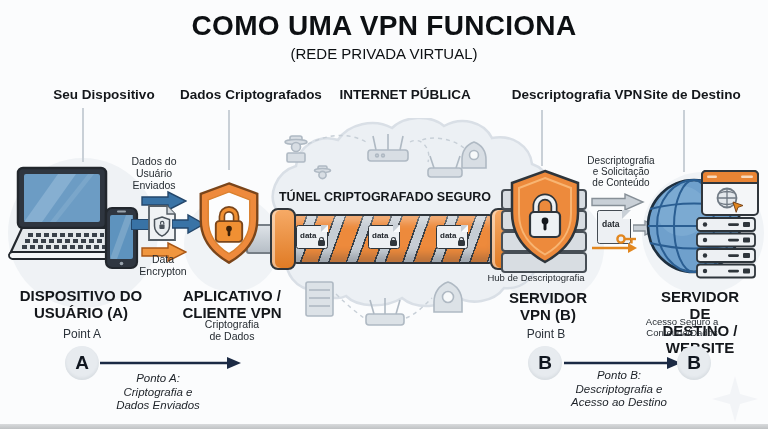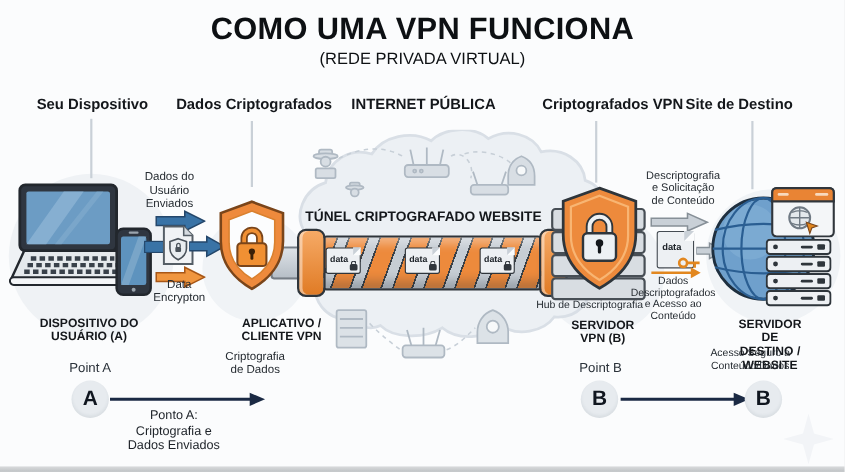--- a/index.html
+++ b/index.html
@@ -2,29 +2,29 @@
 <html><head>
 <meta charset="utf-8">
 <style>
   html,body{margin:0;padding:0;background:#e8e8e8;}
   .stage{position:relative;width:768px;height:429px;background:#FBFCFD;overflow:hidden;
          font-family:"Liberation Sans",sans-serif;color:#14171B;}
   .abs{position:absolute;}
   .cx{transform:translateX(-50%);text-align:center;white-space:pre-line;}
   .title{top:10px;left:384px;font-size:28px;font-weight:800;letter-spacing:.3px;color:#0D1013;white-space:nowrap;}
   .subtitle{top:45px;left:384px;font-size:15px;font-weight:400;color:#0D1013;white-space:nowrap;}
-  .hdr{top:87px;font-size:13.5px;font-weight:700;white-space:nowrap;transform:translateX(-50%);}
+  .hdr{top:87px;font-size:13.5px;font-weight:700;white-space:nowrap;transform:translateX(-50%);margin-left:20px;}
   .vline{width:1.5px;background:#C9D0D7;}
   .blob{border-radius:50%;background:#EFF2F5;}
-  .sec-title{font-size:11px;font-weight:700;line-height:1.13;color:#14171B;}
+  .sec-title{font-size:15px;font-weight:700;line-height:1.13;color:#14171B;}
   .sec-sub{font-size:10.5px;line-height:1.15;color:#262C32;}
   .flow-label{font-size:10.5px;line-height:1.12;color:#262C32;}
   .tiny-label{font-size:9.5px;line-height:1.12;color:#262C32;}
   .point-cap{font-size:12px;color:#2B323A;}
-  .note{font-size:11.5px;line-height:1.18;color:#1C2127;}
+  .note{font-size:11.5px;line-height:1.18;color:#1C2127;font-style:italic;}
   .pcircle{width:34px;height:34px;border-radius:50%;background:#E7EBEF;
            box-shadow:inset 0 -2px 3px rgba(40,60,80,.08);
            display:flex;align-items:center;justify-content:center;
            font-weight:700;font-size:19px;color:#10161F;}
   .tunnel-body{left:288px;top:214px;width:206px;height:46px;border:2.5px solid #2F353B;border-radius:9px;
      background:repeating-linear-gradient(110deg,#ED8A3C 0 15px,#3A4046 15px 16.5px,#C6CDD4 16.5px 25px,#3A4046 25px 26.5px);
      box-shadow:inset 0 6px 8px rgba(255,255,255,.35), inset 0 -7px 9px rgba(30,40,50,.25);}
   .cap{width:22px;height:58px;border-radius:8px;background:linear-gradient(180deg,#F6AA66,#E07B25);
        border:2.5px solid #2F353B;box-shadow:inset 3px 0 0 rgba(255,255,255,.45);}
   .pipe{height:26px;background:linear-gradient(180deg,#DDE2E7,#B7BFC7);border:2px solid #767E86;border-radius:3px;}
@@ -109,21 +109,21 @@
       </g>
     <path d="M36 16 C48 28 56 34 64 40 M106 40 C116 36 124 28 132 20" fill="none" stroke="#C7CFD7" stroke-dasharray="4 4" stroke-width="1.4"></path>
   </svg>
 
   <div class="abs title cx">COMO UMA VPN FUNCIONA</div>
   <div class="abs subtitle cx">(REDE PRIVADA VIRTUAL)</div>
 
   <div class="abs hdr" style="left:84px;">Seu Dispositivo</div>
   <div class="abs hdr" style="left:231px;">Dados Criptografados</div>
   <div class="abs hdr" style="left:385px;">INTERNET PÚBLICA</div>
-  <div class="abs hdr" style="left:557px;">Criptografados VPN</div>
+  <div class="abs hdr" style="left:557px;">Descriptografia VPN</div>
   <div class="abs hdr" style="left:672px;">Site de Destino</div>
   <div class="abs vline" style="left:82px;top:108px;height:54px;"></div>
   <div class="abs vline" style="left:228px;top:110px;height:60px;"></div>
   <div class="abs vline" style="left:541px;top:110px;height:56px;"></div>
   <div class="abs vline" style="left:683px;top:110px;height:62px;"></div>
 
   <svg class="abs" style="left:6px;top:162px;" width="134" height="112" viewBox="0 0 134 112">
     <rect x="12" y="6" width="88" height="60" rx="5" fill="#2F3640" stroke="#22272D" stroke-width="2.5"></rect>
     <rect x="18" y="12" width="76" height="48" rx="2" fill="#6C9CC4"></rect>
     <polygon points="18,60 52,12 70,12 36,60" fill="#8FB6D6" opacity="0.75"></polygon>
@@ -180,21 +180,21 @@
     <span class="fold"></span>
     <span class="txt">data</span>
     <span class="lk"></span>
   </div>
   <div class="abs packet" style="left:436px;top:225px;">
     <span class="fold"></span>
     <span class="txt">data</span>
     <span class="lk"></span>
   </div>
 
-  <div class="abs tun-title cx" style="left:385px;top:190px;">TÚNEL CRIPTOGRAFADO WEBSITE</div>
+  <div class="abs tun-title cx" style="left:385px;top:190px;">TÚNEL CRIPTOGRAFADO SEGURO</div>
 
   <svg class="abs" style="left:196px;top:180px;" width="66" height="86" viewBox="0 0 70 88">
     <path d="M35 2 L65 13 V40 C65 62 51 77 35 86 C19 77 5 62 5 40 V13 Z" fill="#EE8A3C" stroke="#7A451A" stroke-width="2.5"></path>
     <path d="M35 11 L57 19.5 V41 C57 58 46.5 69.5 35 76.5 C23.5 69.5 13 58 13 41 V19.5 Z" fill="#FCFDFE" stroke="#D9812F" stroke-width="1.5"></path>
     <path d="M27.5 43 v-6 a7.5 7.5 0 0 1 15 0 v6" fill="none" stroke="#7A451A" stroke-width="7"></path>
     <path d="M27.5 43 v-6 a7.5 7.5 0 0 1 15 0 v6" fill="none" stroke="#F09033" stroke-width="3.6"></path>
     <rect x="21" y="42" width="28" height="22" rx="3.5" fill="#F09033" stroke="#7A451A" stroke-width="2"></rect>
     <circle cx="35" cy="50" r="3" fill="#3A2008"></circle>
       <rect x="33.6" y="51" width="2.8" height="7" rx="1.2" fill="#3A2008"></rect>
   </svg>
@@ -232,24 +232,20 @@
     <line x1="8.5" y1="7" x2="20" y2="7" stroke="#E2871F" stroke-width="2.4"></line>
     <line x1="15.5" y1="7" x2="15.5" y2="11.5" stroke="#E2871F" stroke-width="2.4"></line>
   </svg>
   <svg class="abs" style="left:633px;top:219px;" width="28" height="18" viewBox="0 0 28 18">
     <polygon points="0,6 12,6 12,2 26,9 12,16 12,12 0,12" fill="#C9D0D7" stroke="#868F97" stroke-width="1.3"></polygon>
   </svg>
   <svg class="abs" style="left:592px;top:242px;" width="46" height="12" viewBox="0 0 46 12">
     <line x1="0" y1="6" x2="37" y2="6" stroke="#E2871F" stroke-width="2.4"></line>
     <polygon points="36,1 45,6 36,11" fill="#E2871F"></polygon>
   </svg>
-  <div class="abs tiny-label cx" style="left:612px;top:251px;">Dados
-Descriptografados
-e Acesso ao
-Conteúdo</div>
 
   <svg class="abs" style="left:644px;top:176px;" width="106" height="100" viewBox="0 0 106 100">
     <circle cx="50" cy="50" r="46" fill="#6FA0CC" stroke="#1E2F3F" stroke-width="2.6"></circle>
     <circle cx="38" cy="35" r="25" fill="#8FB8DC" opacity="0.4"></circle>
     <ellipse cx="50" cy="50" rx="20" ry="46" fill="none" stroke="#2A5E92" stroke-width="2"></ellipse>
     <ellipse cx="50" cy="50" rx="37" ry="46" fill="none" stroke="#2A5E92" stroke-width="2"></ellipse>
     <path d="M6 33 Q50 22 94 33 M4 50 h92 M6 67 Q50 78 94 67" fill="none" stroke="#2A5E92" stroke-width="2"></path>
   </svg>
   <svg class="abs" style="left:701px;top:170px;" width="58" height="46" viewBox="0 0 58 46">
     <rect x="1" y="1" width="56" height="44" rx="4" fill="#F4F6F8" stroke="#30363C" stroke-width="2"></rect>
@@ -278,21 +274,21 @@
         <rect x="32" y="52.8" width="11" height="2.6" rx="1.3"></rect>
       <rect x="47" y="5" width="7" height="5" rx="1"></rect>
         <rect x="47" y="20.5" width="7" height="5" rx="1"></rect>
       <rect x="47" y="36" width="7" height="5" rx="1"></rect>
         <rect x="47" y="51.5" width="7" height="5" rx="1"></rect>
     </g>
   </svg>
 
   <div class="abs sec-title cx" style="left:81px;top:288px;">DISPOSITIVO DO
 USUÁRIO (A)</div>
-  <div class="abs sec-title cx" style="left:232px;top:288px;margin-left:24px;">APLICATIVO /
+  <div class="abs sec-title cx" style="left:232px;top:288px;">APLICATIVO /
 CLIENTE VPN</div>
   <div class="abs sec-sub cx" style="left:232px;top:318px;">Criptografia
 de Dados</div>
   <div class="abs tiny-label cx" style="left:536px;top:273px;white-space:nowrap;">Hub de Descriptografia</div>
   <div class="abs sec-title cx" style="left:548px;top:290px;">SERVIDOR
 VPN (B)</div>
   <div class="abs sec-title cx" style="left:700px;top:289px;">SERVIDOR DE
 DESTINO / WEBSITE</div>
   <div class="abs tiny-label cx" style="left:682px;top:317px;text-align:center;">Acesso Seguro a
 Conteúdo/Dados</div>
@@ -310,20 +306,23 @@
 Dados Enviados</div>
 
   <div class="abs point-cap cx" style="left:546px;top:327px;">Point B</div>
   <div class="abs pcircle" style="left:528px;top:346px;">
     <span>B</span>
   </div>
   <svg class="abs" style="left:564px;top:356px;" width="118" height="14" viewBox="0 0 118 14">
     <line x1="0" y1="7" x2="104" y2="7" stroke="#1B2A44" stroke-width="2.6"></line>
     <polygon points="103,1 117,7 103,13" fill="#1B2A44"></polygon>
   </svg>
+  <div class="abs note cx" style="left:619px;top:369px;">Ponto B:
+Descriptografia e
+Acesso ao Destino</div>
   <div class="abs pcircle" style="left:677px;top:346px;">
     <span>B</span>
   </div>
 
   <svg class="abs" style="left:712px;top:376px;" width="46" height="46" viewBox="0 0 46 46">
     <path d="M23 0 L28 18 L46 23 L28 28 L23 46 L18 28 L0 23 L18 18 Z" fill="#F2F4F7"></path>
   </svg>
   <div class="abs bottom-strip"></div>
 </div>
 

